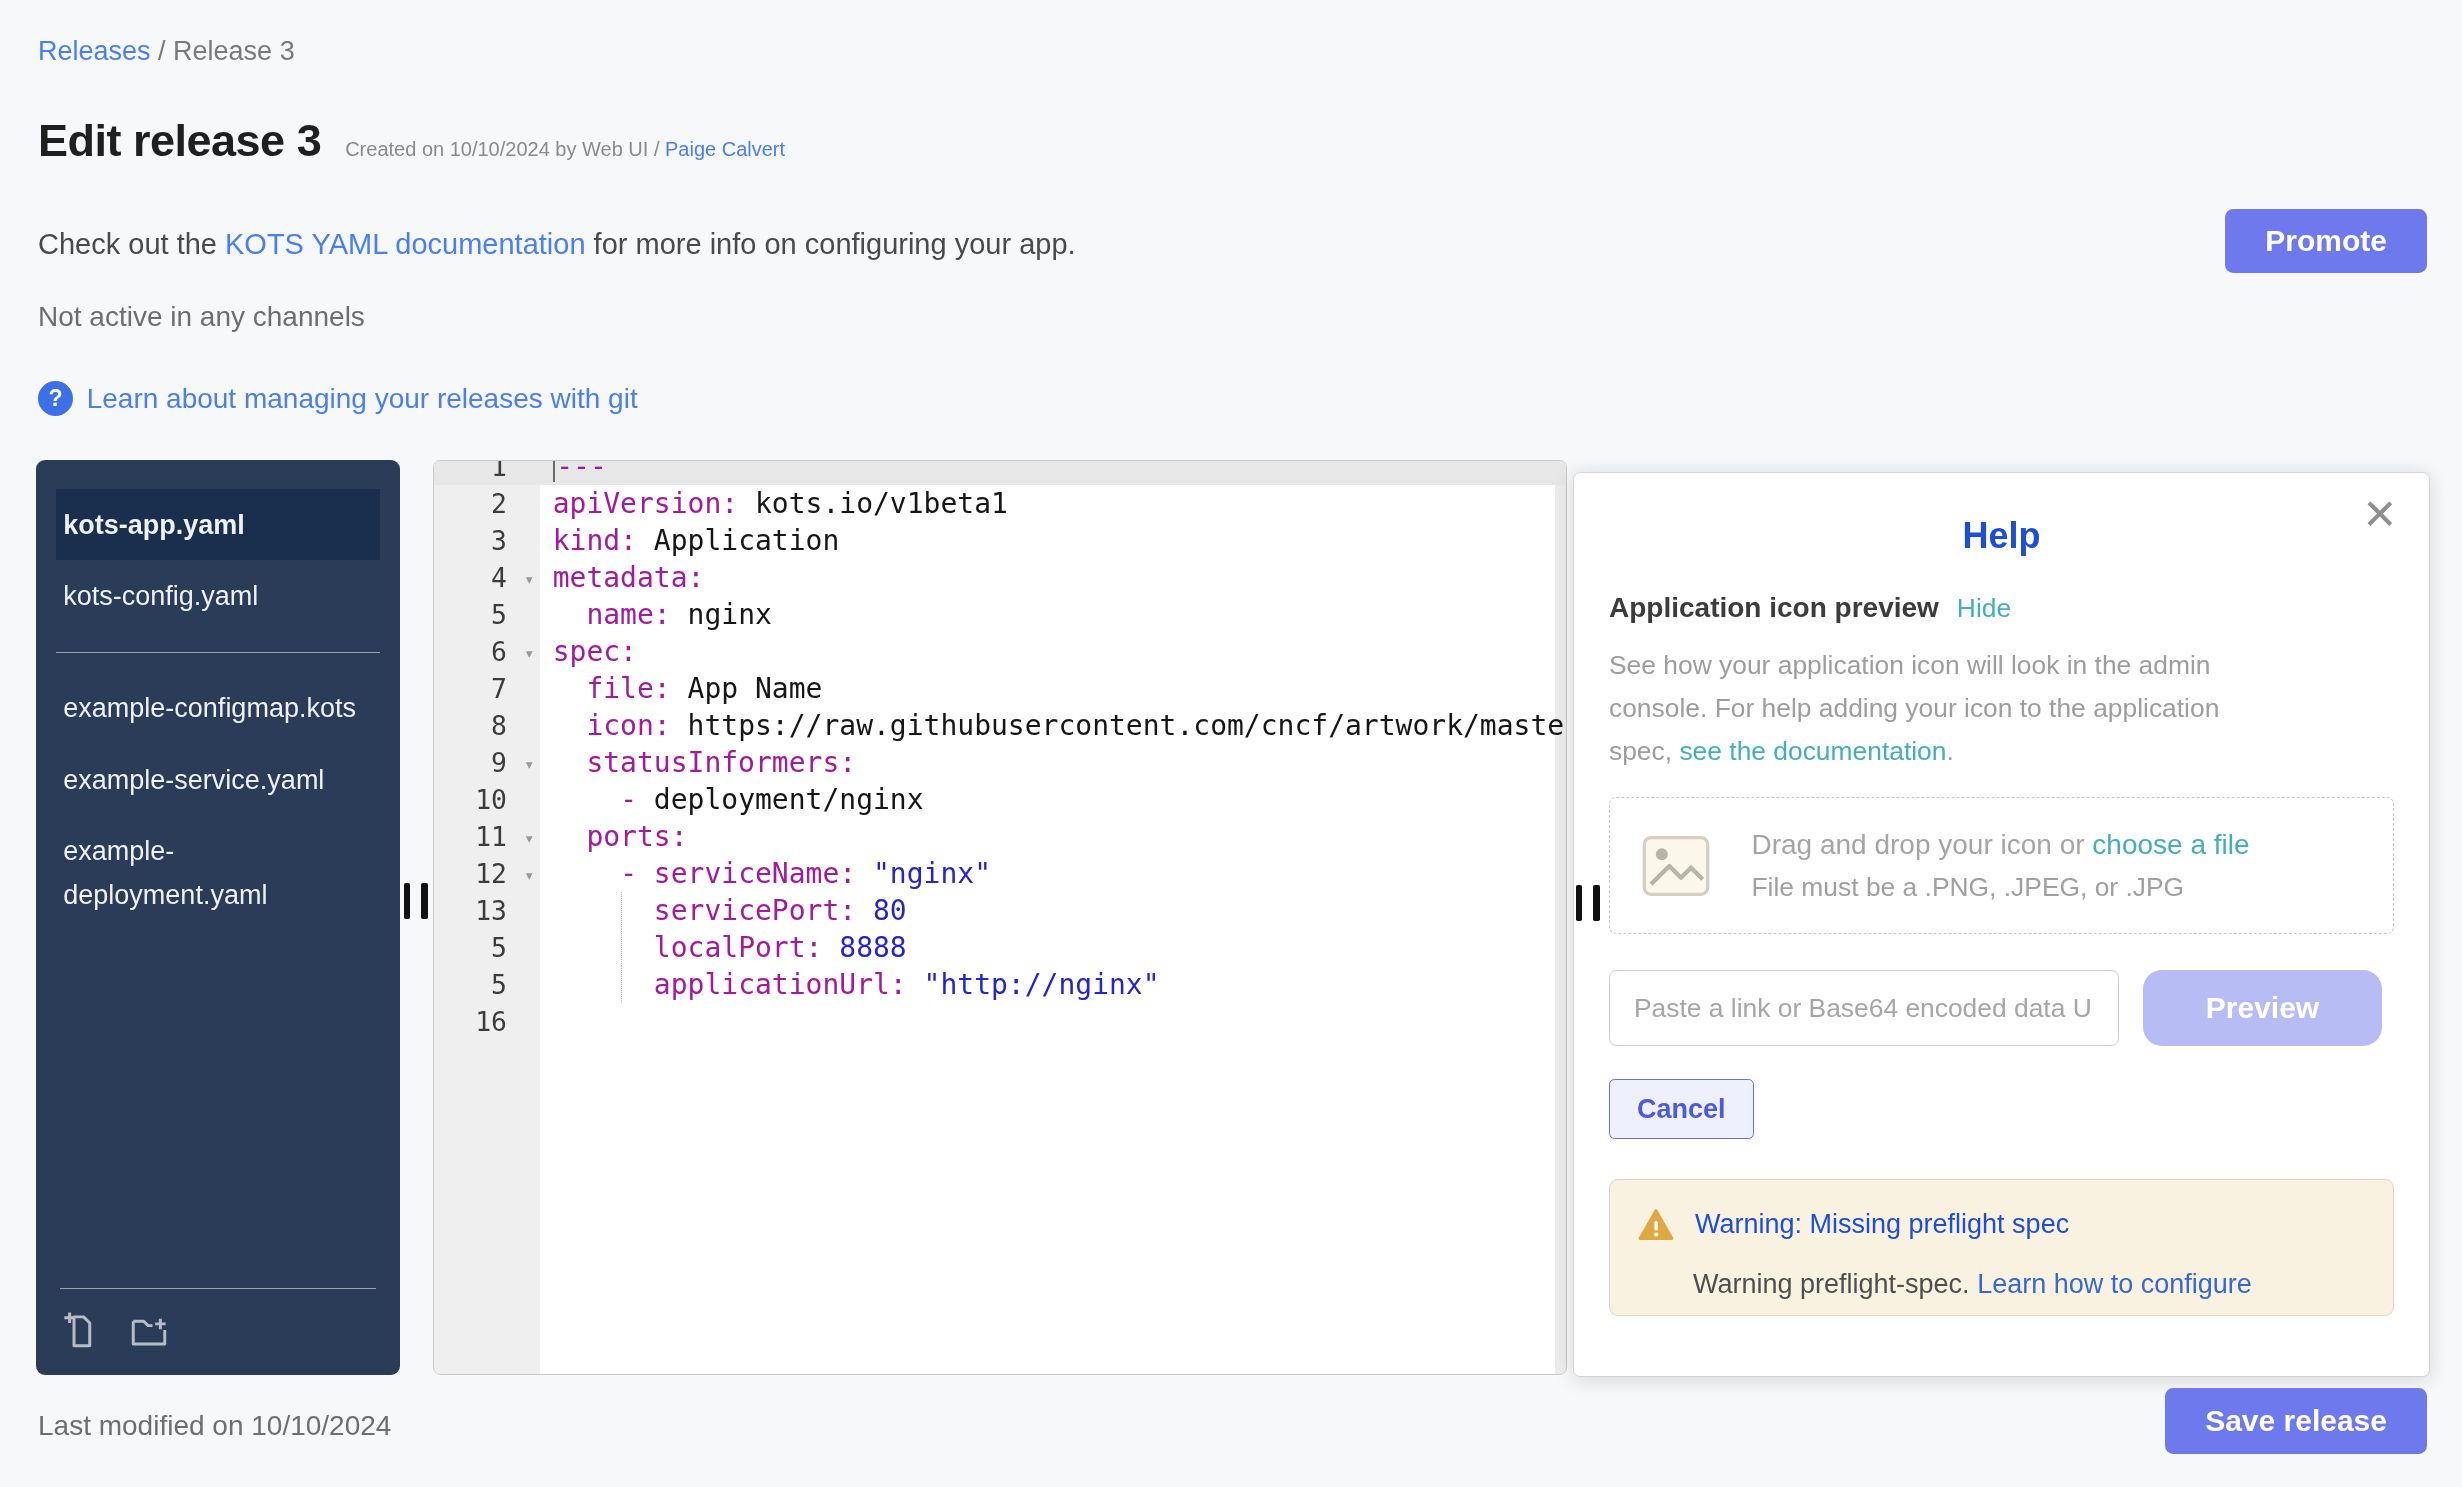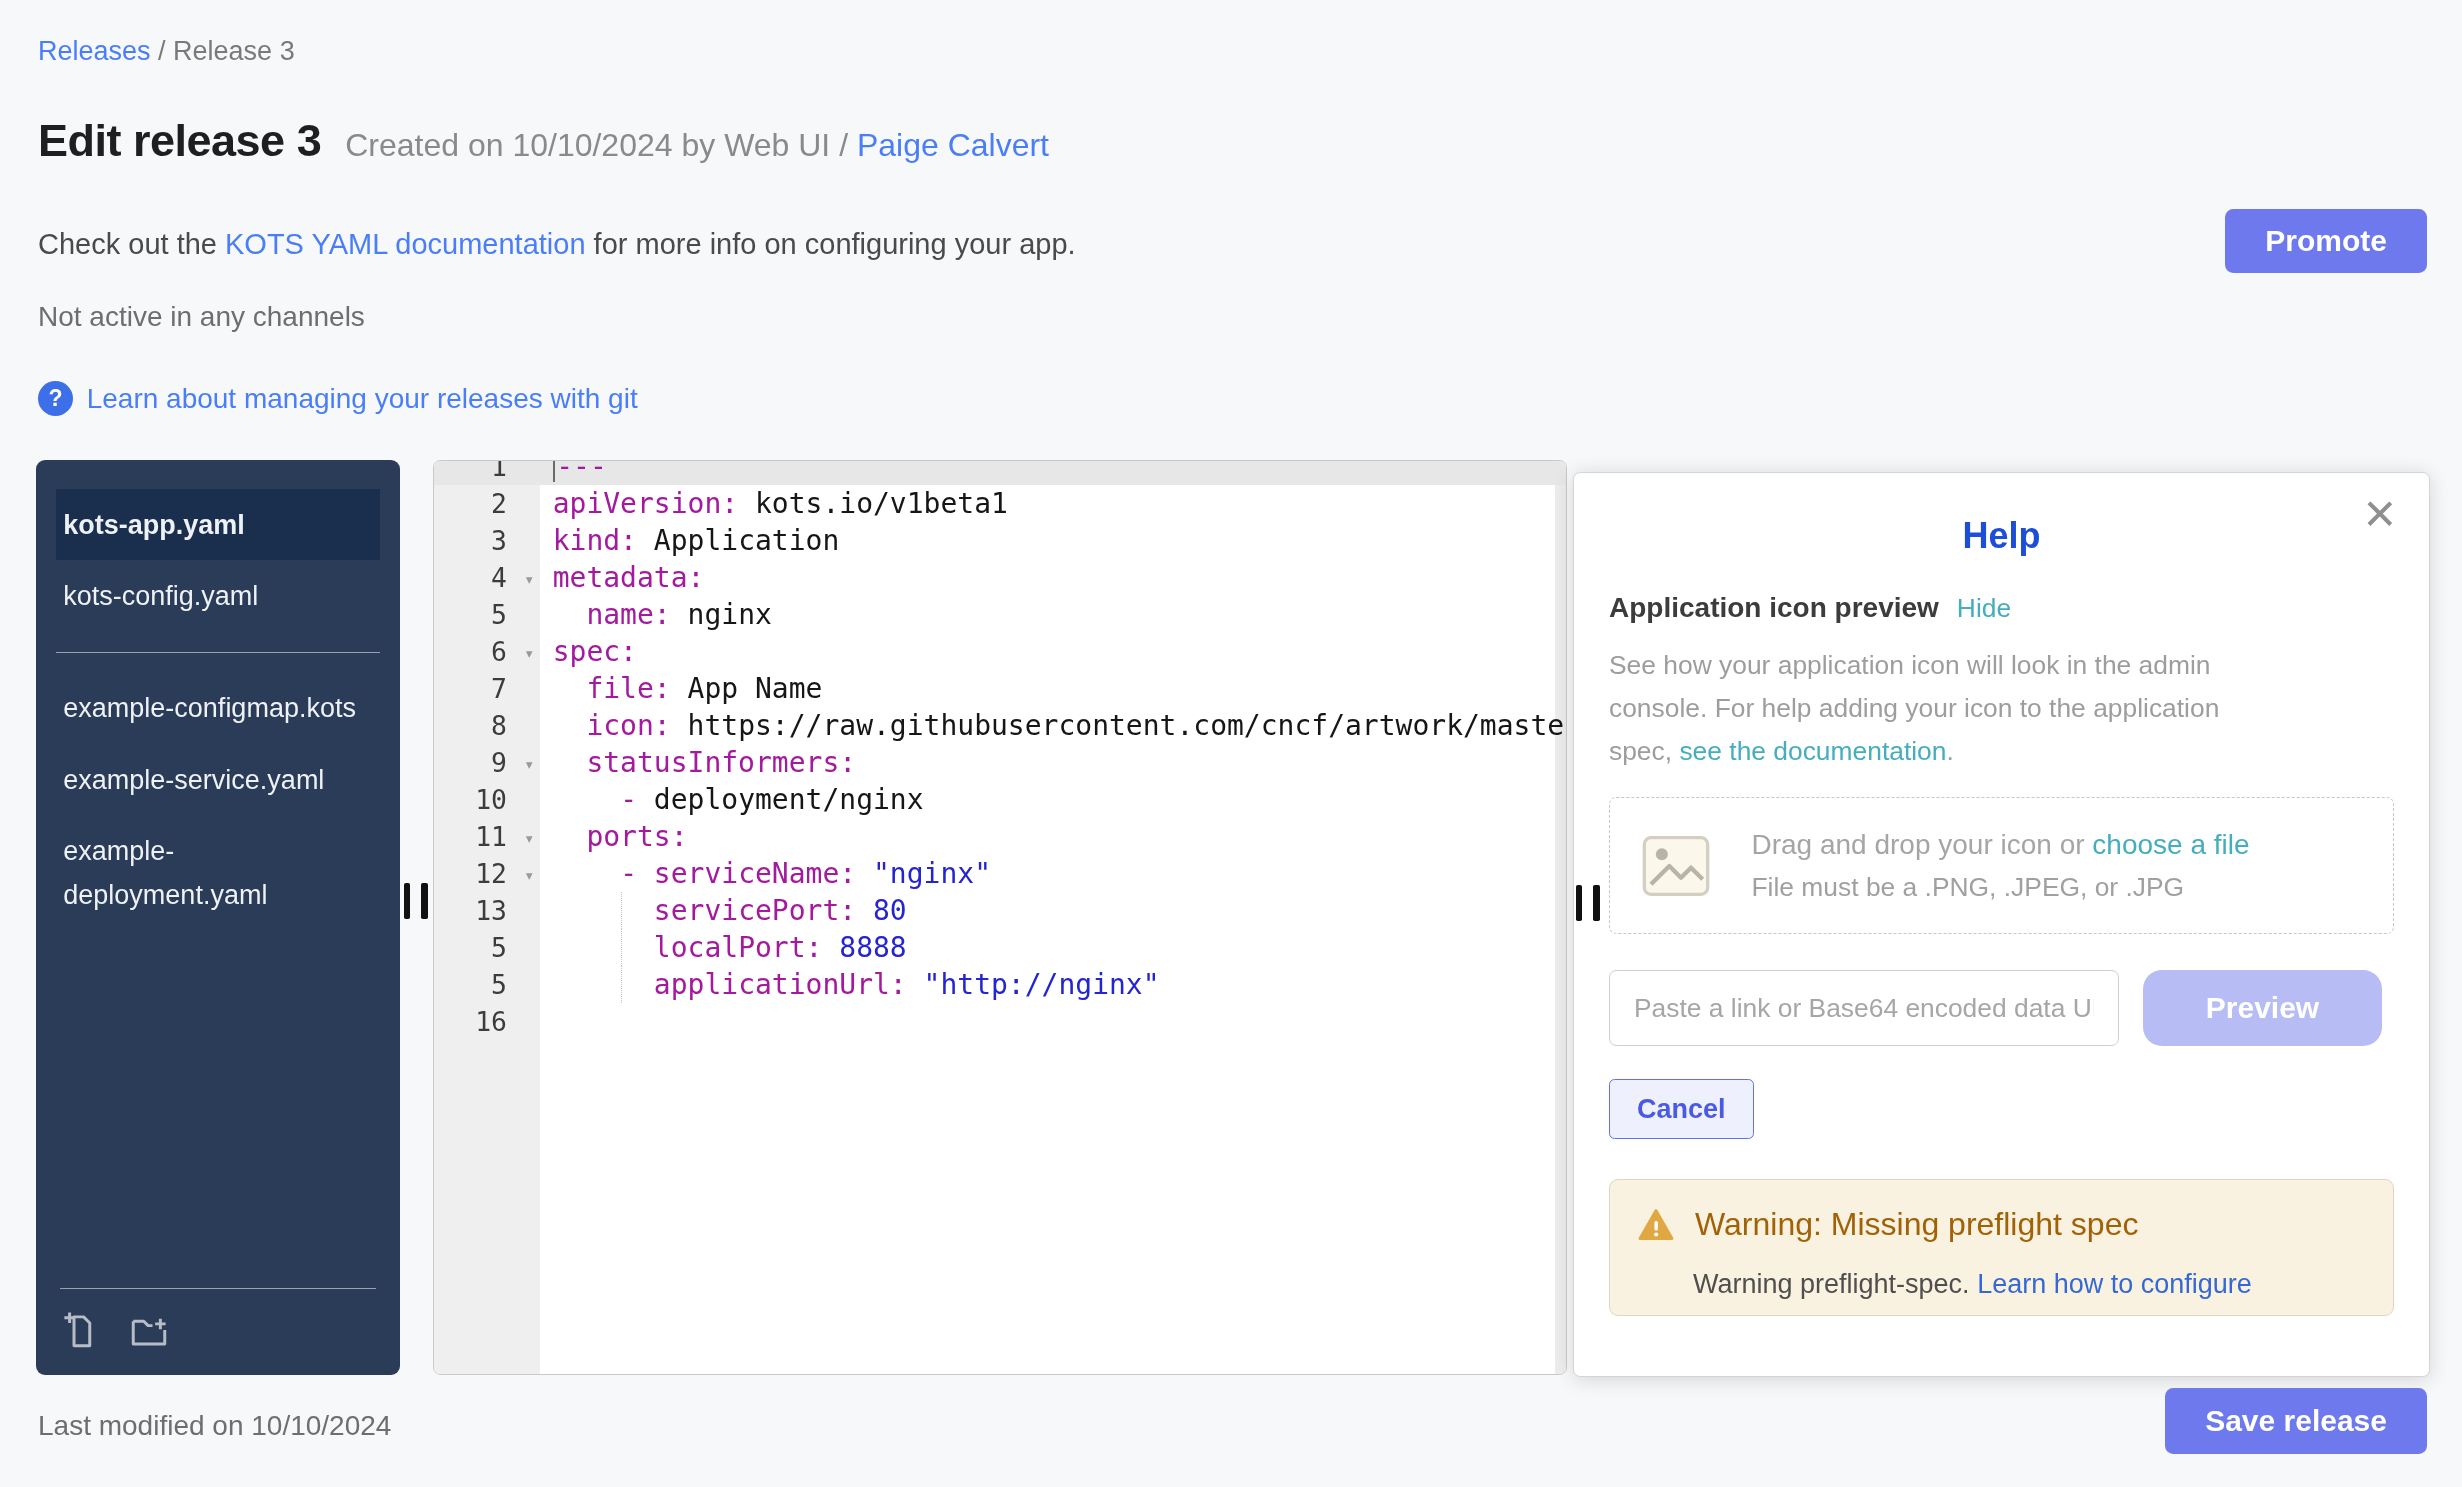--- a/index.html
+++ b/index.html
@@ -5,21 +5,21 @@
   html,body{margin:0;padding:0;background:#f7f8fa;}
   .page{position:relative;width:2462px;height:1488px;overflow:hidden;
         font-family:"Liberation Sans",sans-serif;background:#f7f8fa;}
   a{text-decoration:none;cursor:pointer;}
 
   
   .breadcrumb{position:absolute;left:38px;top:36px;font-size:27px;color:#7a7a7a;}
   .breadcrumb .bc-link{color:#4a7df8;}
   .title-row{position:absolute;left:38px;top:115px;white-space:nowrap;}
   .page-title{display:inline-block;font-size:45px;font-weight:bold;color:#1f1f1f;margin:0;letter-spacing:-0.5px;}
-  .created-meta{font-size:32px;color:#8a8a8a;margin-left:24px;}
+  .created-meta{font-size:20px;color:#8a8a8a;margin-left:24px;}
   .created-meta .author-link{color:#4a7df8;}
   .doc-line{position:absolute;left:38px;top:228px;font-size:29px;color:#4a4a4a;}
   .doc-line .doc-link{color:#4a7df8;}
   .channel-status{position:absolute;left:38px;top:301px;font-size:28px;color:#6e6e6e;}
   .git-row{position:absolute;left:38px;top:381px;display:flex;align-items:center;gap:13.7px;}
   .q-icon{width:35px;height:35px;border-radius:50%;background:#3d6fe9;color:#fff;
           display:flex;align-items:center;justify-content:center;font-size:23px;font-weight:bold;}
   .git-link{font-size:28px;color:#4a7df8;}
   .btn{border:none;cursor:pointer;font-family:"Liberation Sans",sans-serif;}
   .promote-btn{position:absolute;right:35px;top:209px;height:64px;padding:0 40px;border-radius:8.2px;
@@ -85,21 +85,21 @@
   .input-row{margin-top:36px;display:flex;gap:24px;align-items:center;}
   .url-input{width:510px;height:76px;border:1.8px solid #cfcfcf;border-radius:7.3px;font-size:26.4px;
              padding:0 24px;color:#7a7a7a;font-family:"Liberation Sans",sans-serif;box-sizing:border-box;}
   .url-input::placeholder{color:#a6a6a6;}
   .preview-btn{width:239px;height:76px;border-radius:19px;background:#b7bcf5;color:#fff;
                font-size:30px;font-weight:bold;}
   .cancel-btn{margin-top:33px;height:60px;padding:0 27px;border-radius:5.5px;background:#eef1fd;
               border:1.8px solid #6273e8;color:#4a5ae4;font-size:27px;font-weight:bold;}
   .warning-box{margin-top:40px;background:#faf2e0;border:0.9px solid #ddd6c4;border-radius:9px;
                padding:25.5px 27px 14.6px;}
-  .warning-line1{display:flex;align-items:center;gap:20px;font-size:32px;color:#a16207;}
+  .warning-line1{display:flex;align-items:center;gap:20px;font-size:27px;color:#1d4ed8;}
   .warning-line2{margin:25.5px 0 0 56px;font-size:27px;color:#4f4f4f;}
   .warn-link{color:#3568d4;}
 
   
   .last-modified{position:absolute;left:38px;top:1410px;font-size:28px;color:#6e6e6e;}
   .save-btn{position:absolute;right:35px;top:1388px;height:66px;padding:0 40px;border-radius:8.2px;
             background:#6e79ee;color:#fff;font-size:30px;font-weight:bold;}
 </style>
 </head>
 <body>

